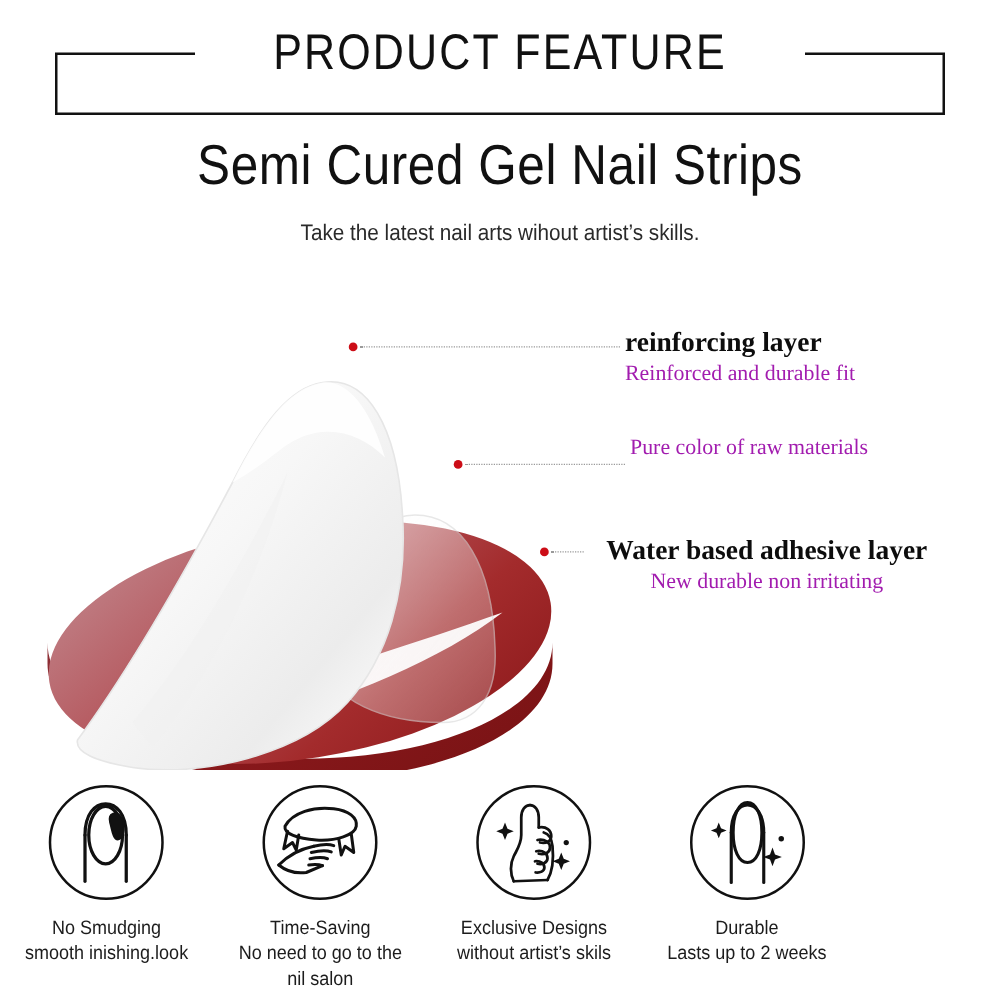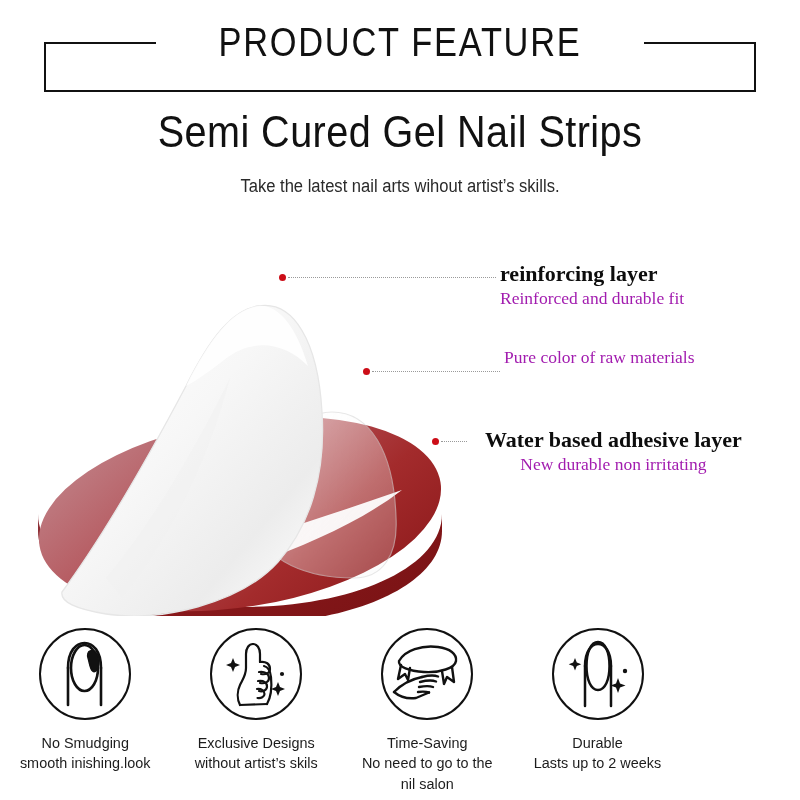--- a/index.html
+++ b/index.html
@@ -307,45 +307,20 @@
         </svg>
       </div>
       <div class="feature-caption">
         <span class="cap-line">No Smudging</span>
         <span class="cap-line">smooth inishing.look</span>
       </div>
     </div>
 
     <div class="feature">
       <div class="feature-circle">
-        <svg width="66" height="66" viewBox="0 0 66 66" xmlns="http://www.w3.org/2000/svg" fill="none" stroke="#111" stroke-width="2.2" stroke-linecap="round" stroke-linejoin="round">
-
-          <path d="M30 3 C34 3, 37 7, 37 13 L37 21"></path>
-          <path d="M30 3 C26 3, 23 7, 23 13 L23 27 C23 34, 20 38, 17 44 C14 50, 14 58, 17 64"></path>
-          <path d="M44 63 C48 56, 49 46, 48 36 C47.4 30, 45 26, 41 25"></path>
-
-          <path d="M37 21 C43 20, 47 23, 47 28 C47 32, 43 34, 38 33"></path>
-          <path d="M36 31 C42 30, 46 33, 46 37 C46 41, 42 43, 37 42"></path>
-          <path d="M35 40 C41 39, 44 42, 44 45.5 C44 49, 40 51, 36 50"></path>
-          <path d="M34 48 C38.5 47.5, 41.5 50, 41.5 53 C41.5 56, 38 57.5, 34.5 57"></path>
-          <path d="M17 64 L44 63"></path>
-
-          <path d="M10 17 L12 22 L17 24 L12 26 L10 31 L8 26 L3 24 L8 22 Z" fill="#111" stroke="none"></path>
-          <path d="M55 41 L57 46 L62 48 L57 50 L55 55 L53 50 L48 48 L53 46 Z" fill="#111" stroke="none"></path>
-          <circle cx="59" cy="33" r="2.1" fill="#111" stroke="none"></circle>
-        </svg>
-      </div>
-      <div class="feature-caption">
-        <span class="cap-line">Exclusive Designs</span>
-        <span class="cap-line">without artist’s skils</span>
-      </div>
-    </div>
-
-    <div class="feature">
-      <div class="feature-circle">
         <svg width="70" height="60" viewBox="0 0 70 60" xmlns="http://www.w3.org/2000/svg" fill="none" stroke="#111" stroke-width="2.4" stroke-linecap="round" stroke-linejoin="round">
 
           <path d="M7 17 C13 6, 30 1, 46 3 C58 4.5, 65 10, 64 17
                    C63 24, 48 29, 32 28 C17 27, 6 23, 7 17 Z"></path>
 
           <path d="M9 21 L6 35 L13 30 L16 36 L18 24"></path>
 
           <path d="M60 23 L62 38 L55 33 L52 40 L50 27"></path>
 
           <path d="M2 48 C10 40, 20 35, 30 33"></path>
@@ -358,20 +333,45 @@
       </div>
       <div class="feature-caption">
         <span class="cap-line">Time-Saving</span>
         <span class="cap-line">No need to go to the</span>
         <span class="cap-line">nil salon</span>
       </div>
     </div>
 
     <div class="feature">
       <div class="feature-circle">
+        <svg width="66" height="66" viewBox="0 0 66 66" xmlns="http://www.w3.org/2000/svg" fill="none" stroke="#111" stroke-width="2.2" stroke-linecap="round" stroke-linejoin="round">
+
+          <path d="M30 3 C34 3, 37 7, 37 13 L37 21"></path>
+          <path d="M30 3 C26 3, 23 7, 23 13 L23 27 C23 34, 20 38, 17 44 C14 50, 14 58, 17 64"></path>
+          <path d="M44 63 C48 56, 49 46, 48 36 C47.4 30, 45 26, 41 25"></path>
+
+          <path d="M37 21 C43 20, 47 23, 47 28 C47 32, 43 34, 38 33"></path>
+          <path d="M36 31 C42 30, 46 33, 46 37 C46 41, 42 43, 37 42"></path>
+          <path d="M35 40 C41 39, 44 42, 44 45.5 C44 49, 40 51, 36 50"></path>
+          <path d="M34 48 C38.5 47.5, 41.5 50, 41.5 53 C41.5 56, 38 57.5, 34.5 57"></path>
+          <path d="M17 64 L44 63"></path>
+
+          <path d="M10 17 L12 22 L17 24 L12 26 L10 31 L8 26 L3 24 L8 22 Z" fill="#111" stroke="none"></path>
+          <path d="M55 41 L57 46 L62 48 L57 50 L55 55 L53 50 L48 48 L53 46 Z" fill="#111" stroke="none"></path>
+          <circle cx="59" cy="33" r="2.1" fill="#111" stroke="none"></circle>
+        </svg>
+      </div>
+      <div class="feature-caption">
+        <span class="cap-line">Exclusive Designs</span>
+        <span class="cap-line">without artist’s skils</span>
+      </div>
+    </div>
+
+    <div class="feature">
+      <div class="feature-circle">
         <svg width="64" height="68" viewBox="0 0 64 68" xmlns="http://www.w3.org/2000/svg" fill="none" stroke="#111" stroke-width="2.5" stroke-linecap="round" stroke-linejoin="round">
 
           <path d="M19 66 L19 26"></path>
           <path d="M45 66 L45 26"></path>
 
           <path d="M19 26 C19 12, 25 4, 32 4 C39 4, 45 12, 45 26"></path>
 
           <path d="M32 2 C39 2, 43.5 12, 43.5 26 C43.5 40, 39 50, 32 50
                    C25 50, 20.5 40, 20.5 26 C20.5 12, 25 2, 32 2 Z"></path>
 

